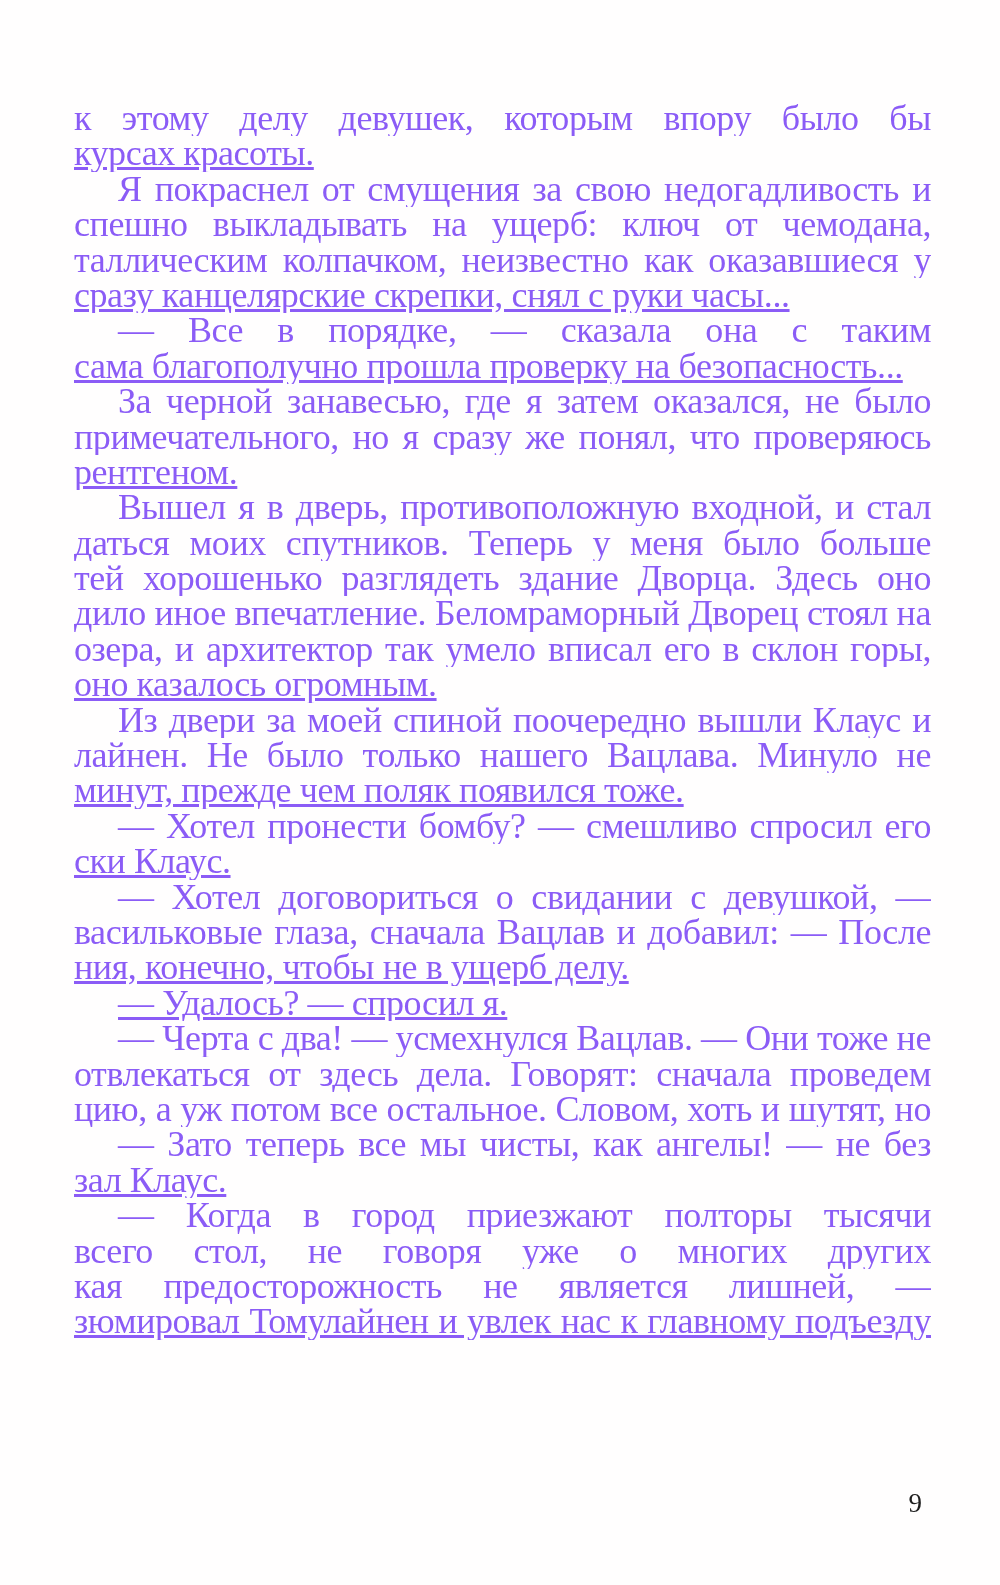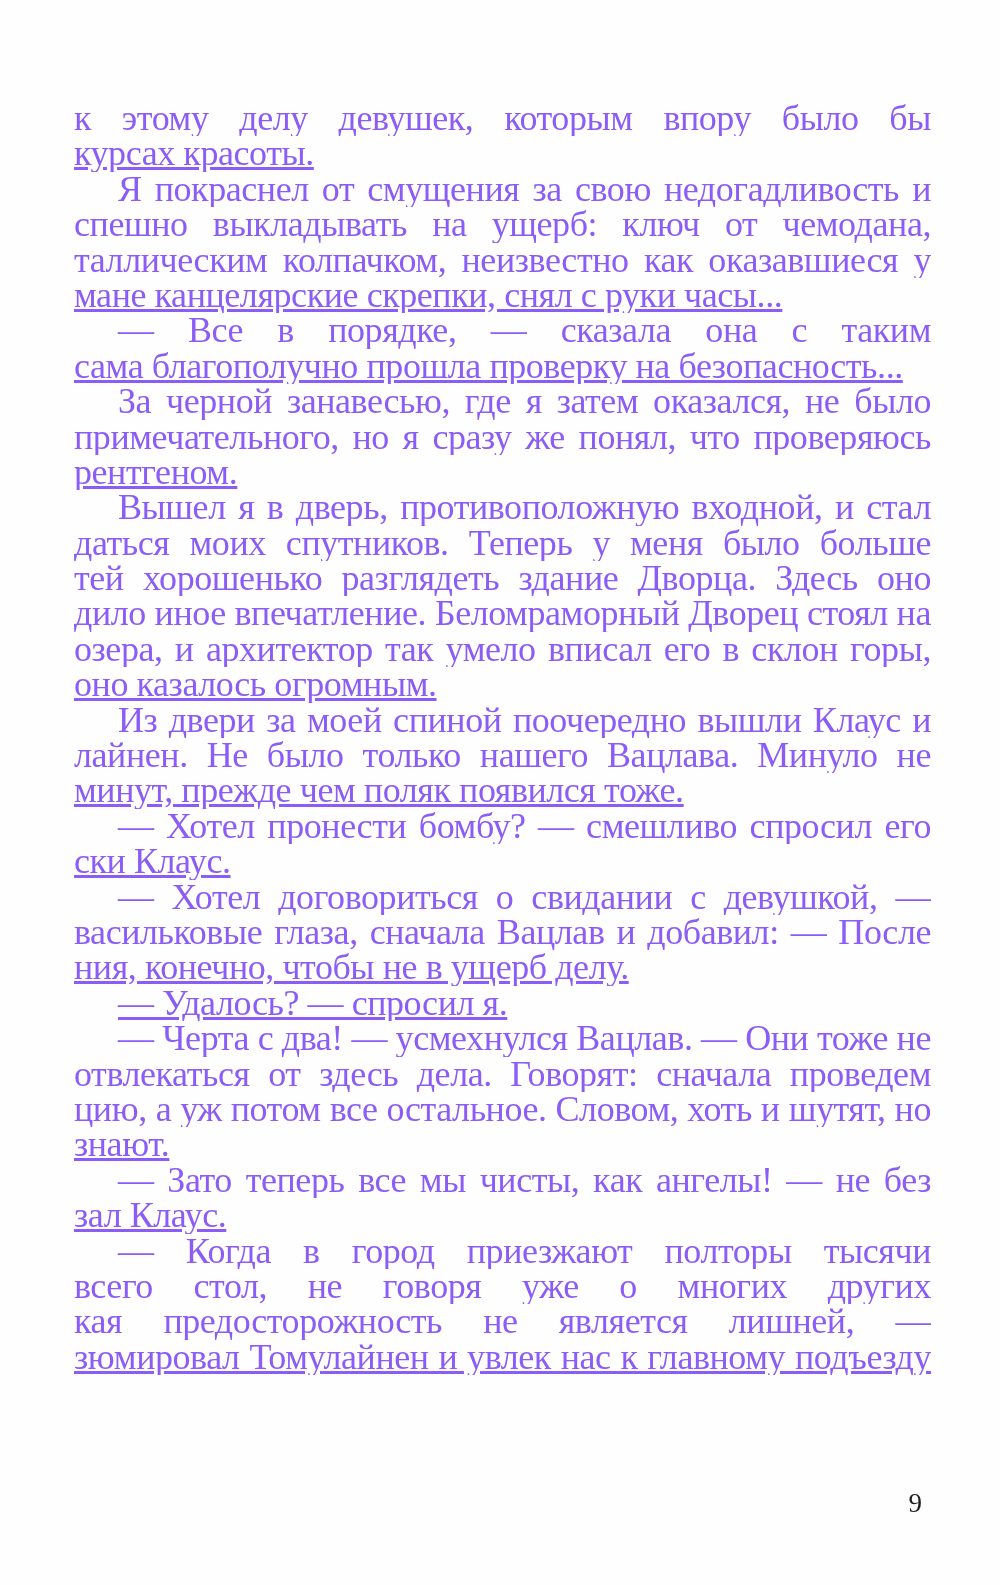--- a/index.html
+++ b/index.html
@@ -67,21 +67,21 @@
 <div class="book-page">
   <div class="text-block">
       <div class="paragraph">
         <div class="line">к этому делу девушек, которым впору было бы выступать на кон-</div>
         <div class="line last">курсах красоты.</div>
       </div>
       <div class="paragraph">
         <div class="line indent-first">Я покраснел от смущения за свою недогадливость и стал по-</div>
         <div class="line">спешно выкладывать на ущерб: ключ от чемодана, авторучку с ме-</div>
         <div class="line">таллическим колпачком, неизвестно как оказавшиеся у меня в кар-</div>
-        <div class="line last">мане канцелярские скрепки, снял с руки часы...</div>
+        <div class="line last">сразу канцелярские скрепки, снял с руки часы...</div>
       </div>
       <div class="paragraph">
         <div class="line indent-first">— Все в порядке, — сказала она с таким удовлетворением, будто</div>
         <div class="line last">сама благополучно прошла проверку на безопасность...</div>
       </div>
       <div class="paragraph">
         <div class="line indent-first">За черной занавесью, где я затем оказался, не было ничего</div>
         <div class="line">примечательного, но я сразу же понял, что проверяюсь здесь уже</div>
         <div class="line last">рентгеном.</div>
       </div>
@@ -107,21 +107,20 @@
         <div class="line">васильковые глаза, сначала Вацлав и добавил: — После Совеща-</div>
         <div class="line last">ния, конечно, чтобы не в ущерб делу.</div>
       </div>
       <div class="paragraph">
         <div class="line last indent-first">— Удалось? — спросил я.</div>
       </div>
       <div class="paragraph">
         <div class="line indent-first">— Черта с два! — усмехнулся Вацлав. — Они тоже не хотят</div>
         <div class="line">отвлекаться от здесь дела. Говорят: сначала проведем конферен-</div>
         <div class="line">цию, а уж потом все остальное. Словом, хоть и шутят, но службу</div>
-        <div class="line last">знают.</div>
       </div>
       <div class="paragraph">
         <div class="line indent-first">— Зато теперь все мы чисты, как ангелы! — не без иронии ска-</div>
         <div class="line last">зал Клаус.</div>
       </div>
       <div class="paragraph">
         <div class="line indent-first">— Когда в город приезжают полторы тысячи журналистов со</div>
         <div class="line">всего стол, не говоря уже о многих других чужестранцах, ника-</div>
         <div class="line">кая предосторожность не является лишней, — назидательно ре-</div>
         <div class="line last">зюмировал Томулайнен и увлек нас к главному подъезду Дворца.</div>

